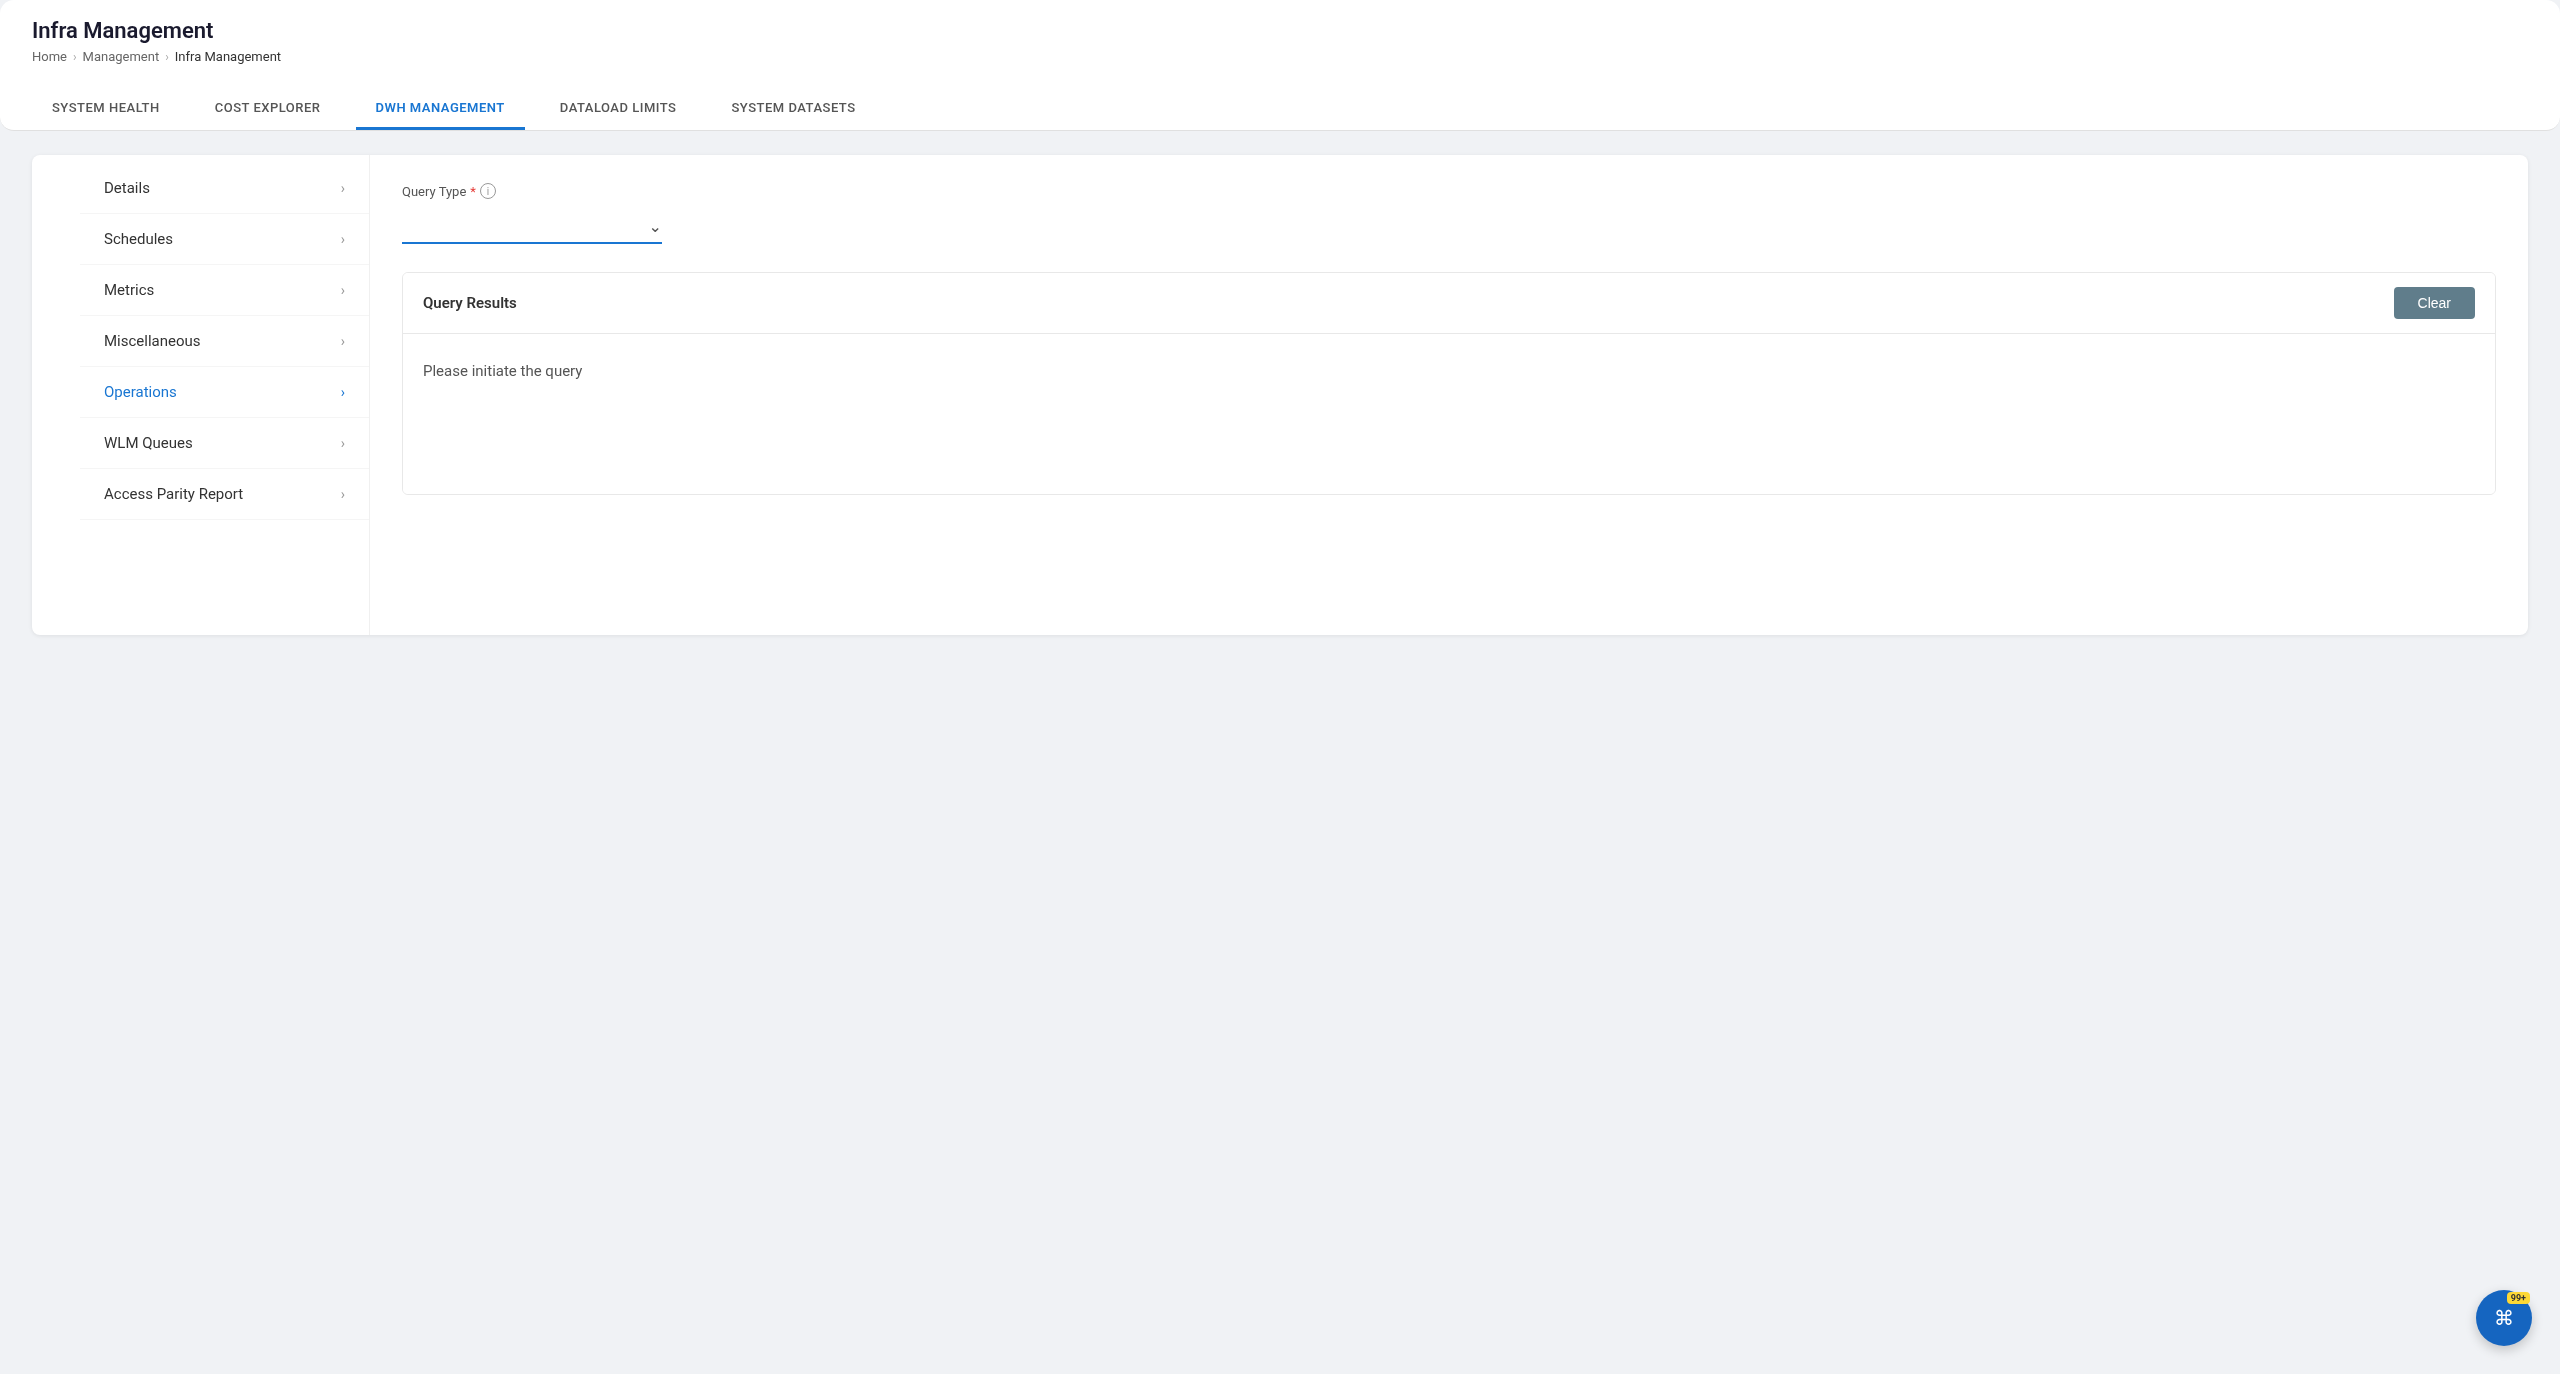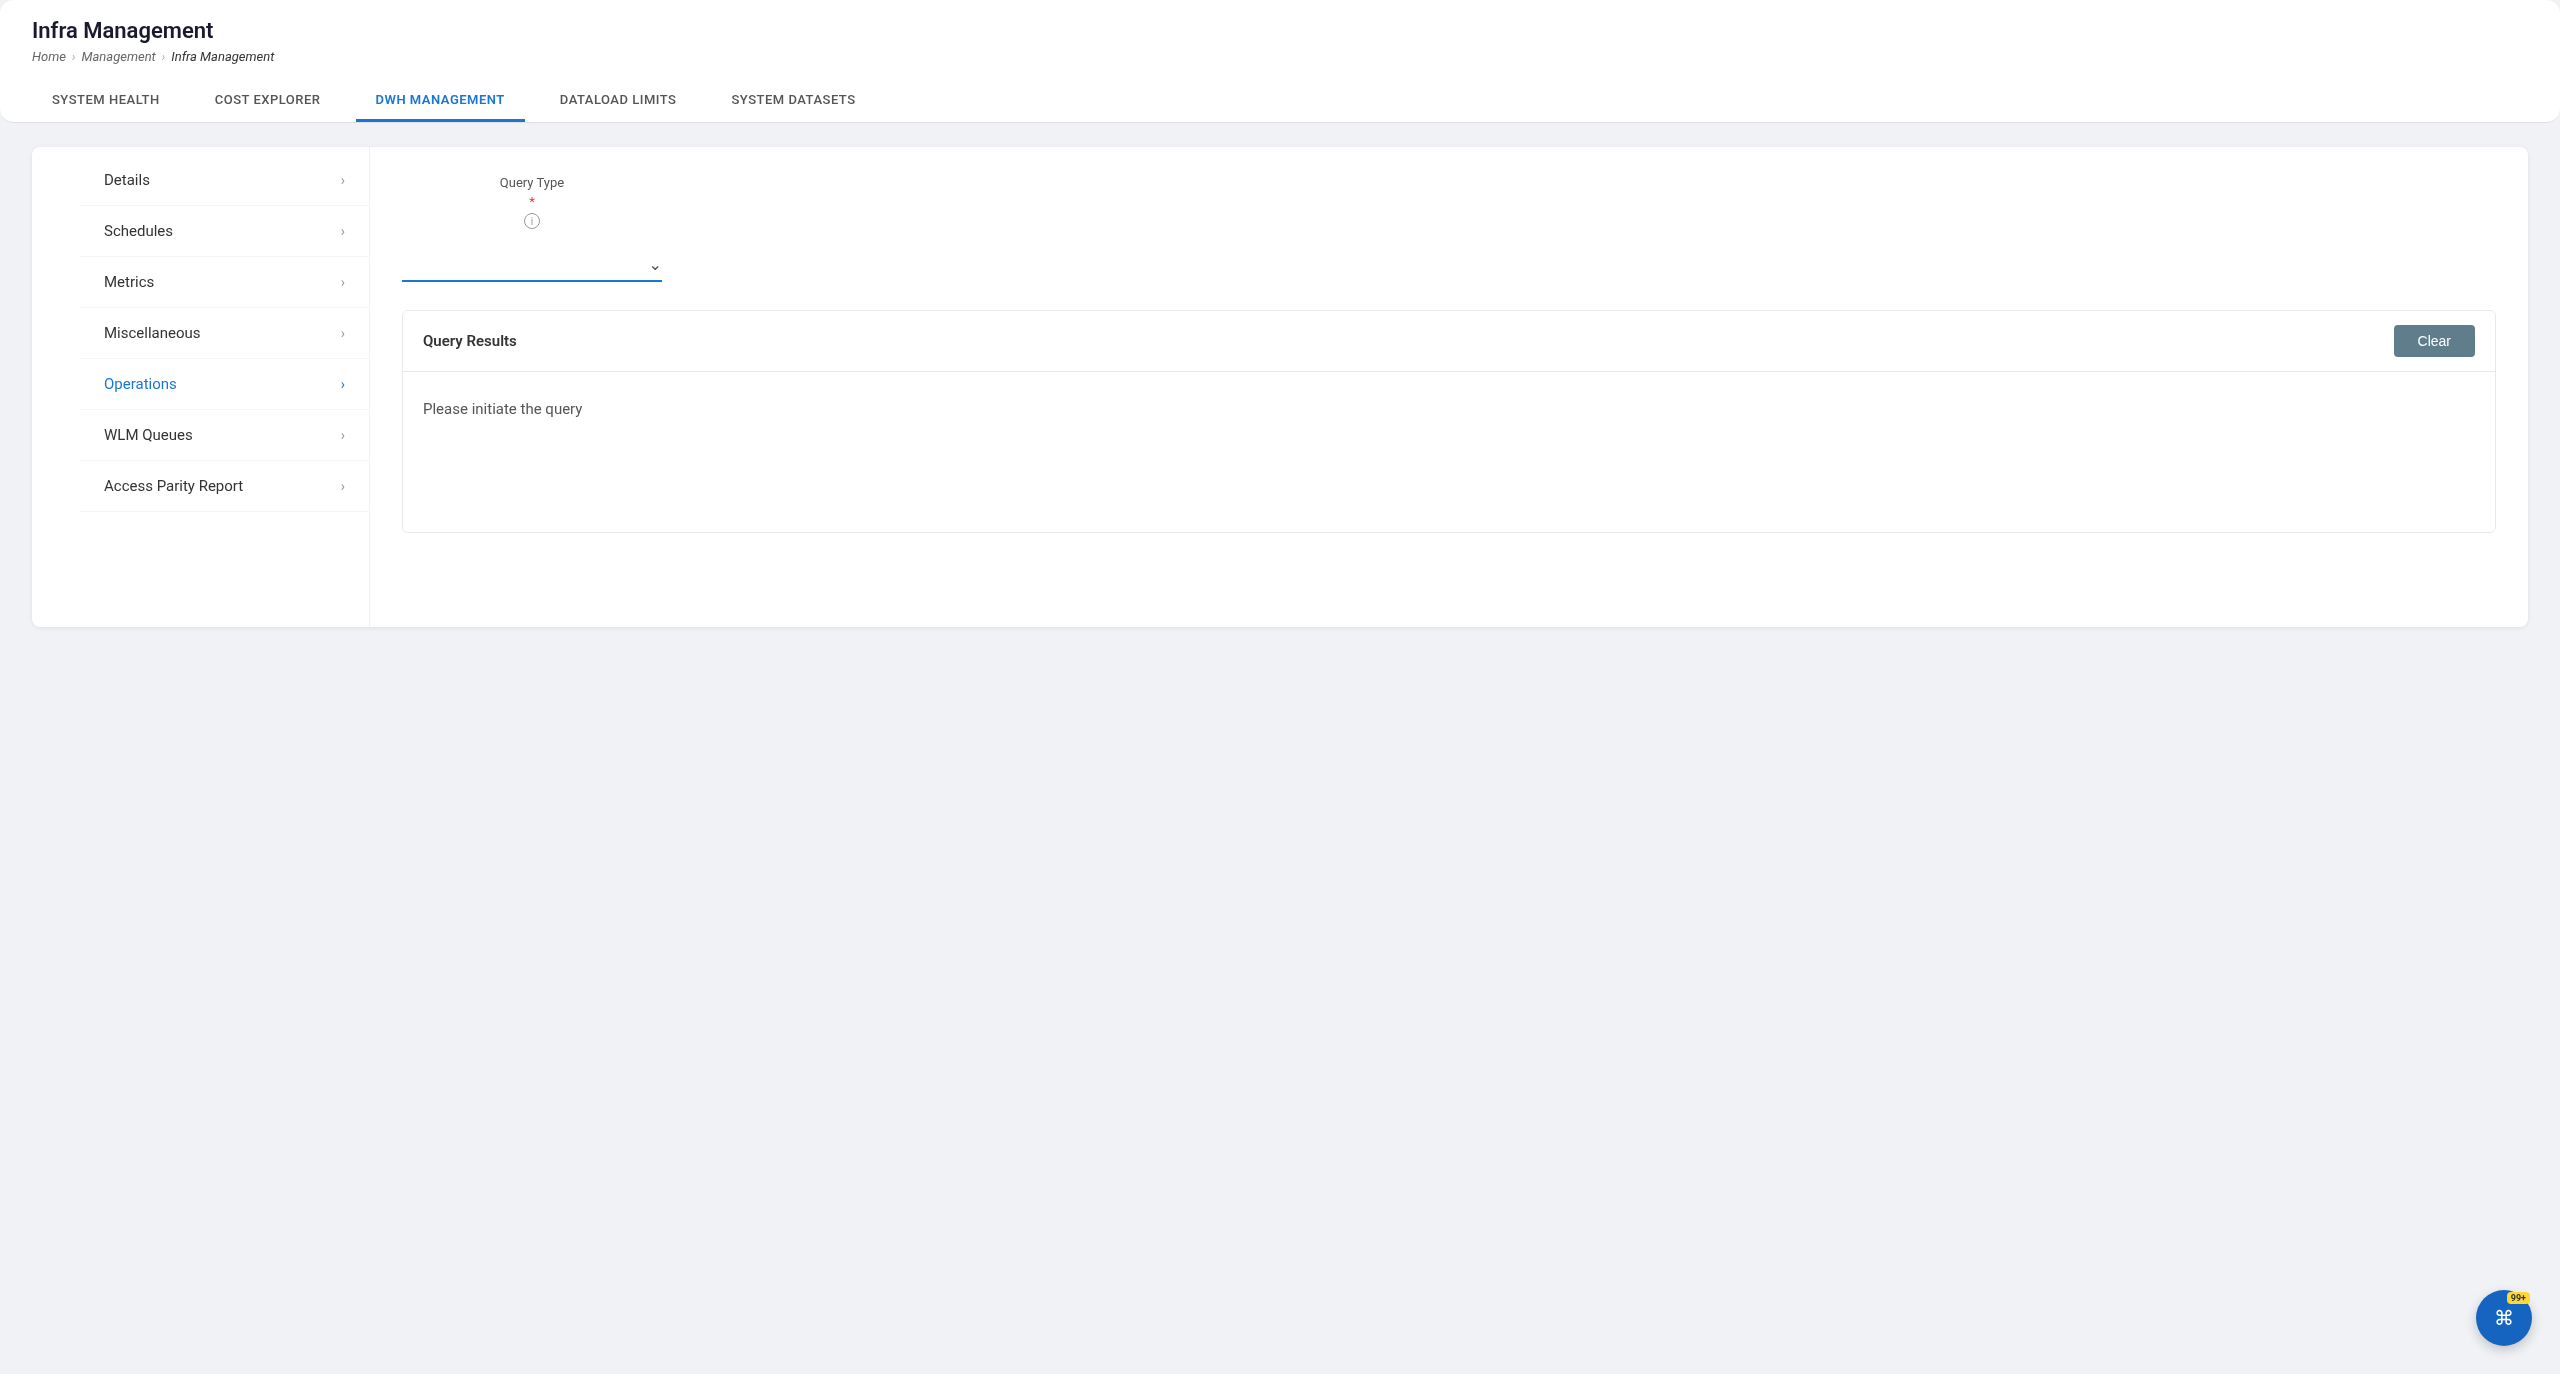--- a/index.html
+++ b/index.html
@@ -22,22 +22,21 @@
       font-weight: 600;
       color: #1a1a2e;
       margin-bottom: 6px;
     }
     .breadcrumb {
       font-size: 13px;
       color: #666;
       display: flex;
       align-items: center;
       gap: 6px;
-      margin-bottom: 16px;
-      font-style: italic;
+      margin-bottom: 24px;
     }
     .breadcrumb a {
       color: #666;
       text-decoration: none;
     }
     .breadcrumb-sep { color: #aaa; font-size: 12px; }
     .breadcrumb-current { color: #333; }
 
     
     .nav-tabs {
@@ -164,25 +163,24 @@
       align-items: center;
       margin-bottom: 28px;
     }
     .query-type-select {
       position: relative;
       width: 260px;
     }
     .query-type-label {
       font-size: 13px;
       color: #555;
-      margin-bottom: 20px;
+      margin-bottom: 12px;
       display: flex;
       align-items: center;
       gap: 4px;
-      flex-direction: column;
     }
     .required-star { color: #e53935; }
     .info-icon {
       width: 16px;
       height: 16px;
       border: 1.5px solid #999;
       border-radius: 50%;
       display: inline-flex;
       align-items: center;
       justify-content: center;

